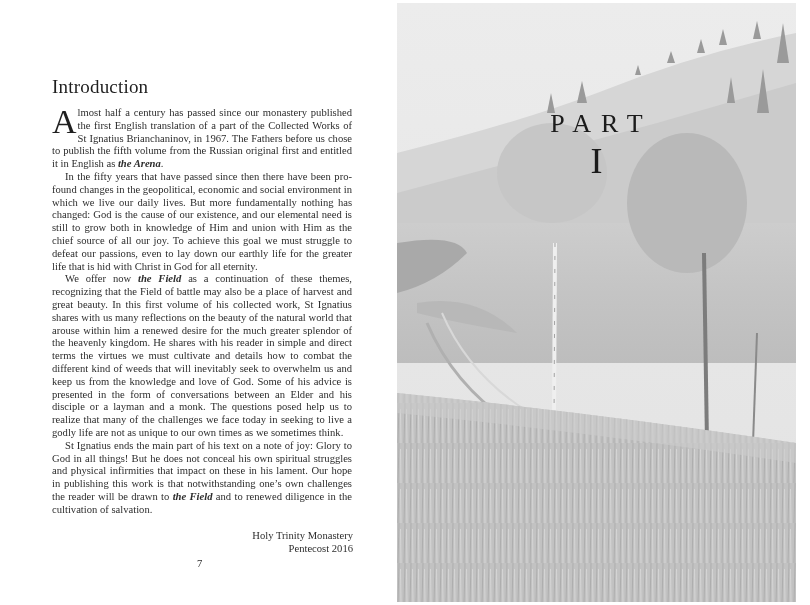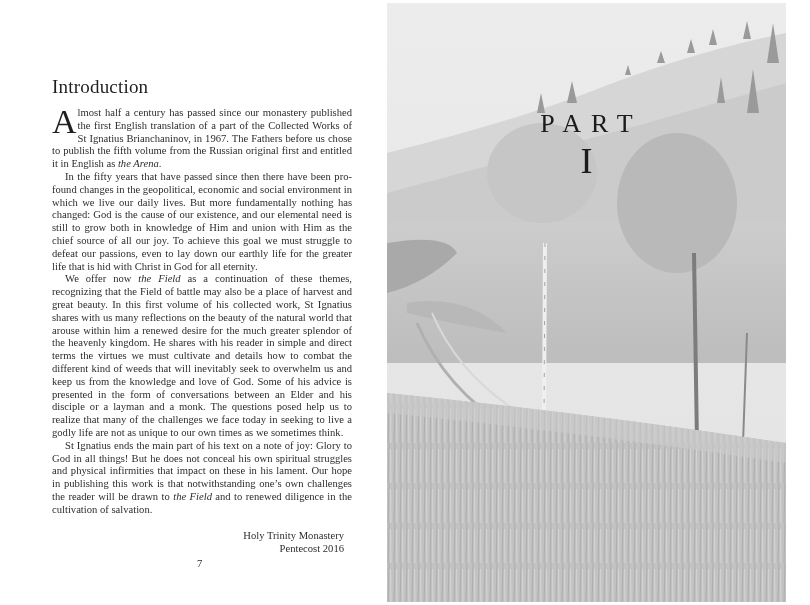--- a/index.html
+++ b/index.html
@@ -28,31 +28,31 @@
       position: absolute; left: 52px; top: 107px; width: 300px;
       font-size: 10.6px; line-height: 12.8px; text-align: justify;
       color: #2c2c2c; hyphens: manual;
     }
     .body-text p { margin: 0; text-indent: 13px; }
     .body-text p.first { text-indent: 0; }
     .drop-cap {
       float: left; font-size: 34px; line-height: 26px;
       margin: 2px 1px 0 0; color: #1f1f1f;
     }
-    .body-text em { font-style: italic; }
+    .body-text em { font-style: italic; font-weight: bold; }
     .signature {
-      position: absolute; right: 61px; top: 530px; text-align: right;
+      position: absolute; right: 52px; top: 530px; text-align: right;
       font-size: 10.6px; line-height: 12.8px; color: #2c2c2c;
     }
     .page-number {
       position: absolute; left: 197px; top: 558px; font-size: 10.6px; color: #2c2c2c;
     }
 
     .page-right {
-      position: absolute; left: 386px; top: 0; width: 404px; height: 605px;
+      position: absolute; left: 396px; top: 0; width: 404px; height: 605px;
       background: #ffffff;
     }
     .photo {
       position: absolute; left: 1px; top: 3px; width: 399px; height: 599px;
       overflow: hidden; background: #cfcfcf;
     }
     .photo svg { position: absolute; left: 0; top: 0; width: 399px; height: 599px; }
     .part-label {
       position: absolute; left: 0; width: 399px; top: 106px; text-align: center;
       font-size: 26px; letter-spacing: 10px; color: #1b1b1b; padding-left: 10px;

